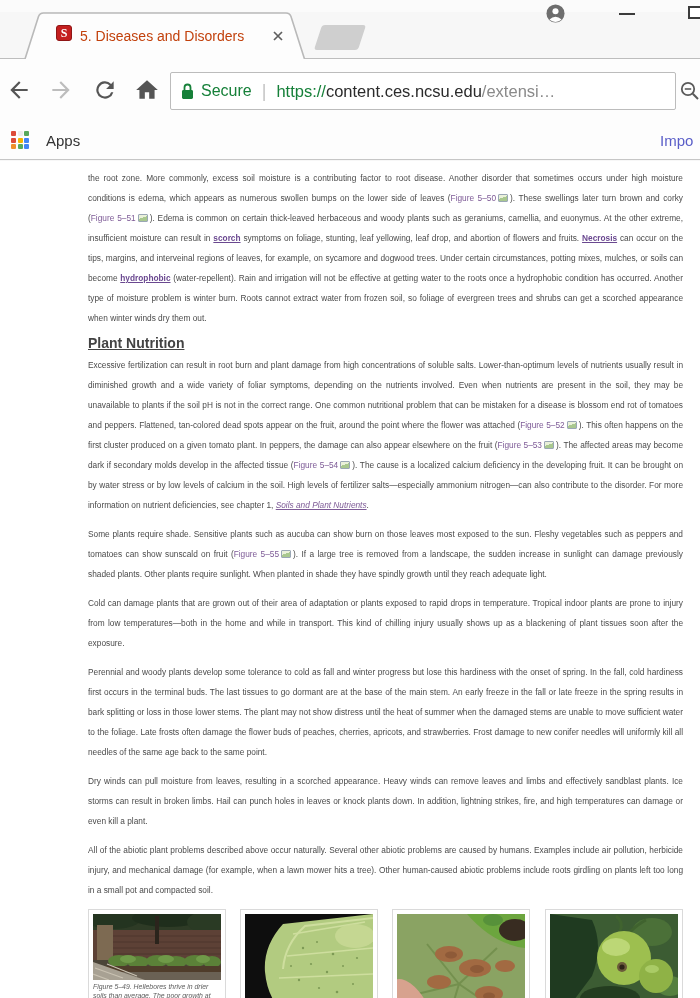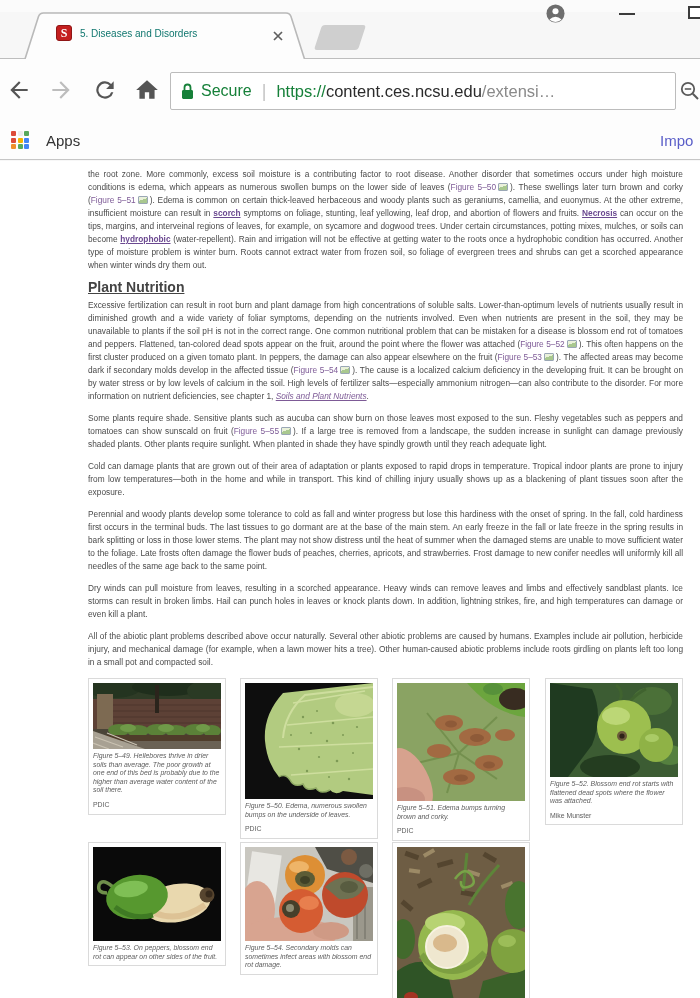--- a/index.html
+++ b/index.html
@@ -12,21 +12,21 @@
     background:#f7f7f7; }
   .tabstrip-line { position:absolute; top:58px; left:0; width:700px; height:1px; background:#bdbdbd; }
   .toolbar-bg { position:absolute; top:59px; left:0; width:700px; height:62px; background:#fdfdfd; }
   .bookmarks-bg { position:absolute; top:121px; left:0; width:700px; height:39px; background:#fdfdfd;
     border-bottom:1px solid #c6c6c6; }
   .topbar-bg { position:absolute; top:0; left:0; width:700px; height:12px; background:#fbfbfb; }
 
   .tab-svg { position:absolute; left:24px; top:12px; }
   .tab-favicon { position:absolute; left:56px; top:25px; width:16px; height:16px; }
   .tab-title { position:absolute; left:80px; top:28px; width:182px; height:18px;
-    font-size:10px; color:#0f766e; white-space:nowrap; overflow:hidden; }
+    font-size:14px; color:#c2410c; white-space:nowrap; overflow:hidden; }
   .tab-close { position:absolute; left:271px; top:29px; width:14px; height:14px; cursor:pointer; }
   .newtab-btn { position:absolute; left:318px; top:25px; width:44px; height:25px;
     background:#cfcfcf; border-radius:3px; transform:skewX(-18deg); }
 
   .avatar { position:absolute; left:546px; top:4px; width:19px; height:19px; }
   .win-min { position:absolute; left:617px; top:4px; width:20px; height:18px; }
   .win-min .bar { position:absolute; left:2px; top:9px; width:16px; height:2px; background:#3b3b3b; }
   .win-max { position:absolute; left:688px; top:6px; width:14px; height:13px; border:2px solid #3b3b3b; background:#fff; }
 
   .navbtn { position:absolute; top:77px; width:26px; height:26px; }
@@ -46,21 +46,21 @@
   .apps-icon div { border-radius:1px; }
   .apps-label { position:absolute; left:46px; top:132px; font-size:15px; color:#333; }
   .bm-hint { position:absolute; left:104px; top:132px; font-size:15px; color:#6f6f6f; white-space:nowrap; }
   .bm-import { position:absolute; left:660px; top:132px; font-size:15px;
     color:var(--import-blue,#5a5ec8); white-space:nowrap; cursor:pointer; }
 
   
   .pagearea { position:absolute; top:161px; left:0; width:700px; height:837px;
     background:#fff; overflow:hidden; }
   .textcol { margin:7px 0 0 88px; width:595px; }
-  .body-p { font-size:8.3px; line-height:13px; color:var(--text-body,#4a4a4a);
+  .body-p { font-size:8.3px; line-height:20px; color:var(--text-body,#4a4a4a);
     text-align:justify; margin-bottom:9px; }
   .body-h { font-size:14px; line-height:13px; color:#434343; font-weight:bold;
     text-decoration:underline; margin:3px 0 5px 0; }
   .seg.fig { color:var(--link-purple,#7d5a96); cursor:pointer; }
   .seg.bold { color:#6a4890; font-weight:bold; text-decoration:underline; cursor:pointer; }
   .seg.italic { color:var(--link-purple,#7d5a96); font-style:italic; text-decoration:underline; cursor:pointer; }
   .fig-icon { display:inline-block; width:10px; height:8px; margin:0 2px; vertical-align:-1px;
     border:1px solid #9aa7b5; border-radius:1px;
     background:linear-gradient(160deg,#eaf1da 45%,#a9c88f 45%); }
 

